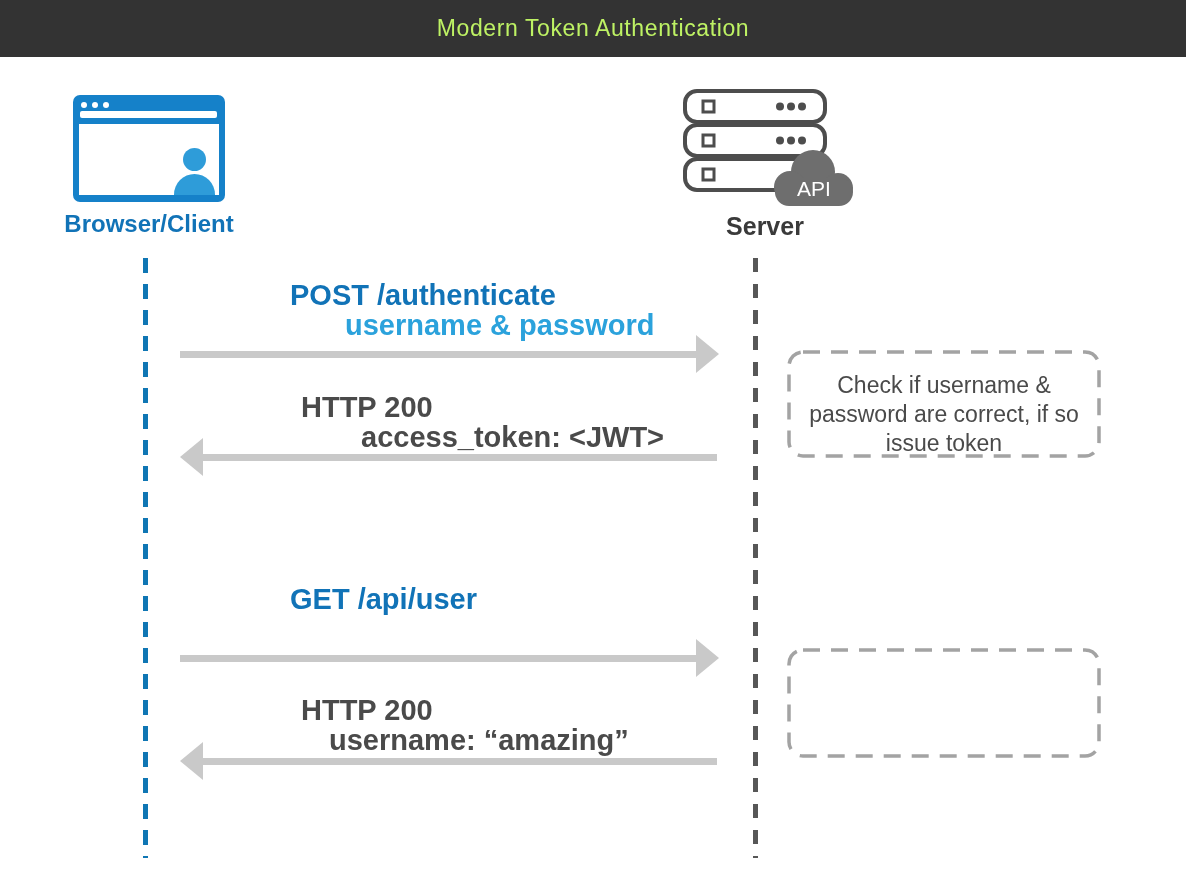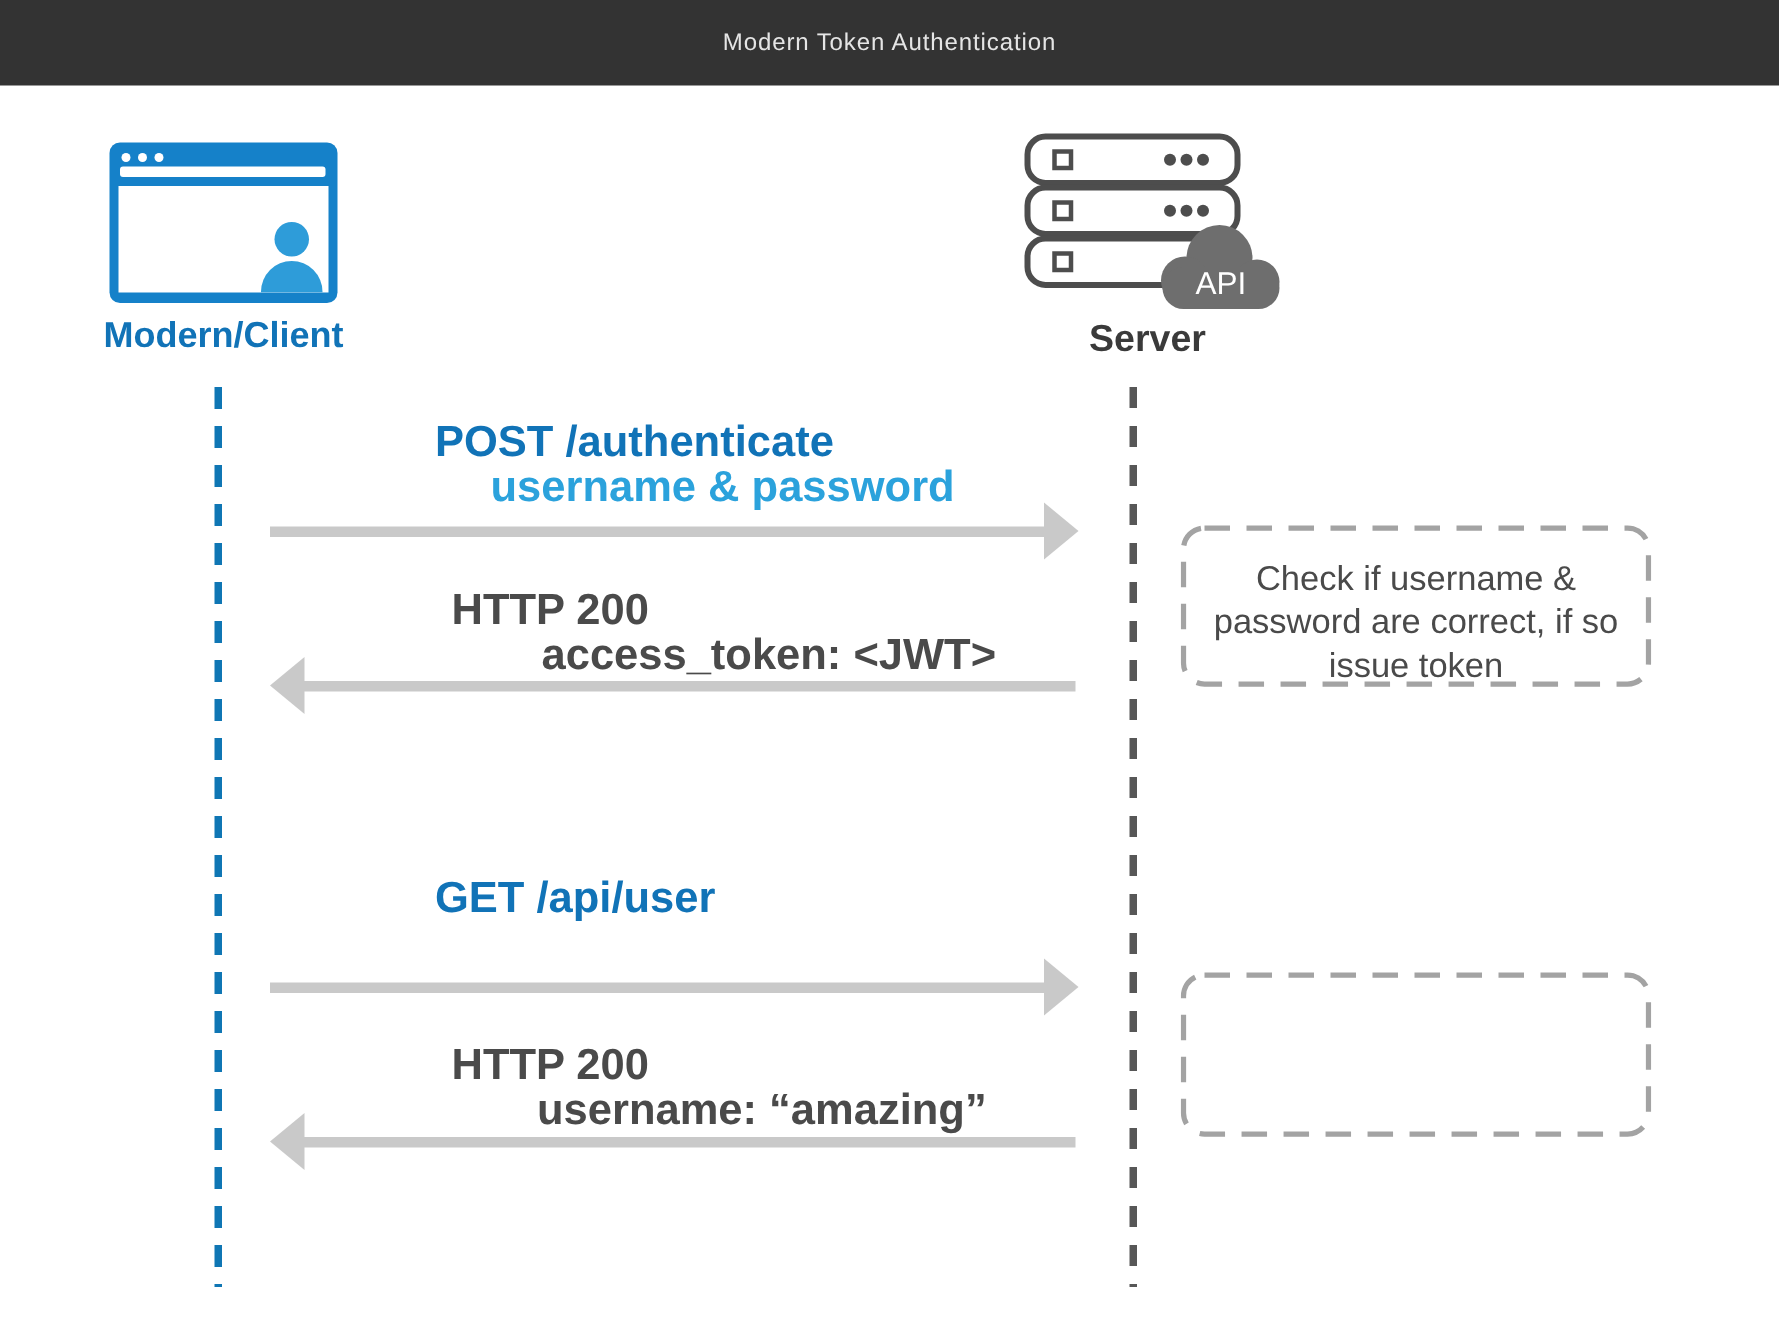--- a/index.html
+++ b/index.html
@@ -7,21 +7,21 @@
     position:relative; width:1186px; height:885px; background:#fff;
     font-family:"Liberation Sans", sans-serif; overflow:hidden;
   }
 
   
   .titlebar {
     position:absolute; left:0; top:0; width:1186px; height:57px;
     background:#333333; display:flex; align-items:center; justify-content:center;
   }
   .titlebar h1 {
-    margin:16px; color:#e5e5e5; font-size:16px; font-weight:400; letter-spacing:0.6px;
+    margin:16px; color:#bef264; font-size:23px; font-weight:400; letter-spacing:0.6px;
   }
 
   
   .browser { position:absolute; left:73px; top:95px; width:152px; height:107px;
              background:#1581C9; border-radius:7px; }
   .b-dot { position:absolute; width:6px; height:6px; border-radius:50%; background:#fff; top:7px; }
   .d1{left:8px;} .d2{left:19px;} .d3{left:30px;}
   .b-addr { position:absolute; left:7px; right:8px; top:16px; height:7px;
             background:#fff; border-radius:2px; }
   .b-content { position:absolute; left:6px; right:6px; top:29px; bottom:7px;
@@ -64,23 +64,23 @@
   .h4 { left:180px; top:742px; }
   .s4 { left:202px; top:758px; width:515px; }
 
   
   .msg { position:absolute; font-size:29px; font-weight:600; line-height:30px; white-space:nowrap; }
   .msg .l2 { display:block; }
   .msg1 { left:290px; top:280px; }
   .msg2 { left:301px; top:392px; }
   .msg3 { left:290px; top:584px; }
   .msg4 { left:301px; top:695px; }
-  .msg1 .l2, .msg3 .l2 { margin-left:37px; }
+  .msg1 .l2, .msg3 .l2 { margin-left:55px; }
   .msg2 .l2 { margin-left:60px; }
-  .msg4 .l2 { margin-left:57px; }
+  .msg4 .l2 { margin-left:28px; }
   .req1 { color:#1173B7; }
   .req2 { color:#2BA2DC; }
   .resp { color:#4A4A4A; }
 
   
   .note { position:absolute; left:787px; width:314px; display:flex; align-items:flex-end;
           justify-content:center; }
   .note1 { top:350px; height:108px; }
   .note2 { top:648px; height:110px; }
   .note svg { position:absolute; left:0; top:0; }
@@ -101,21 +101,21 @@
   <div class="browser">
     <span class="b-dot d1"></span>
     <span class="b-dot d2"></span>
     <span class="b-dot d3"></span>
     <span class="b-addr"></span>
     <span class="b-content">
       <span class="p-head"></span>
       <span class="p-body"></span>
     </span>
   </div>
-  <div class="client-label">Modern/Client</div>
+  <div class="client-label">Browser/Client</div>
 
   <svg class="server-svg" viewBox="0 0 180 124" width="180" height="124" xmlns="http://www.w3.org/2000/svg">
     <g stroke="#4D4D4D" stroke-width="4" fill="#ffffff">
       <rect x="5" y="3" width="140" height="31" rx="12"></rect>
       <rect x="5" y="37" width="140" height="31" rx="12"></rect>
       <rect x="5" y="71" width="140" height="31" rx="12"></rect>
     </g>
     <g stroke="#4D4D4D" stroke-width="3" fill="none">
       <rect x="23" y="13" width="11" height="11"></rect>
       <rect x="23" y="47" width="11" height="11"></rect>

